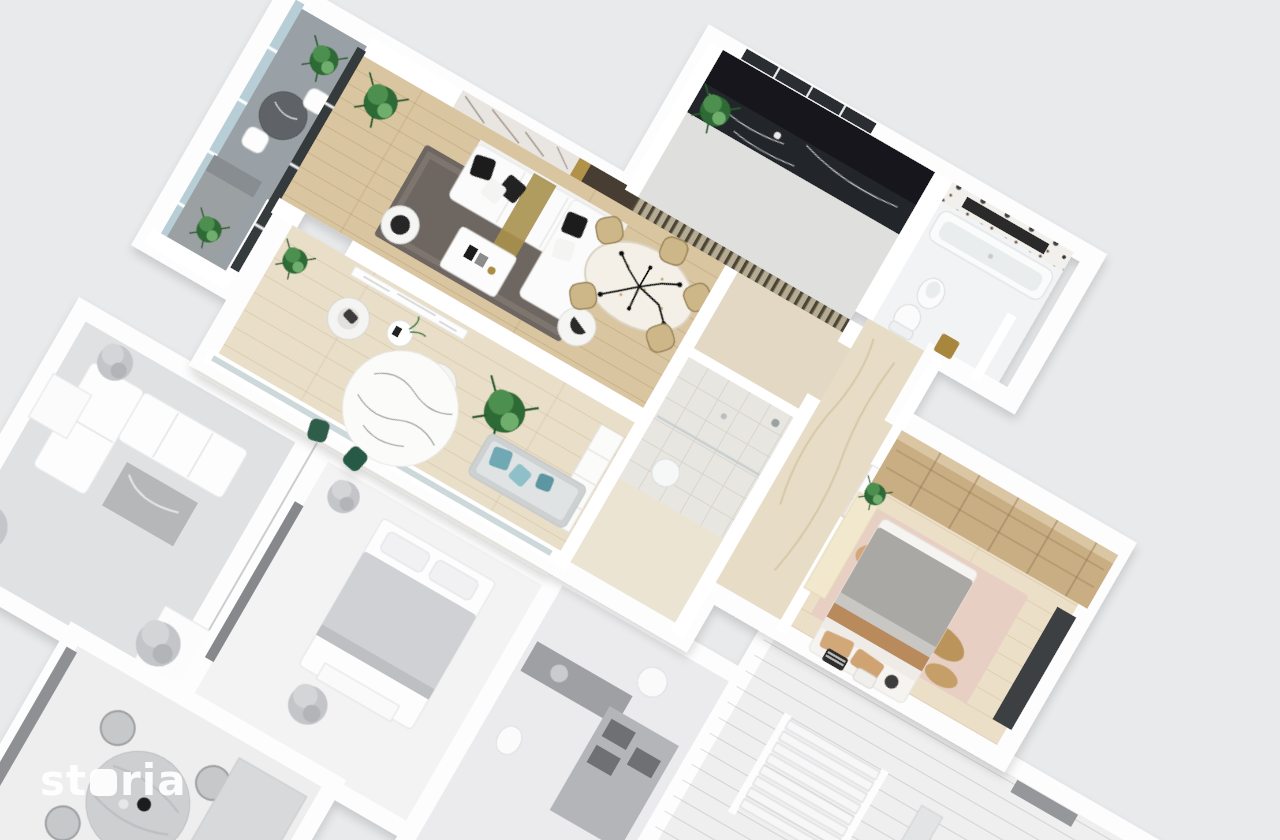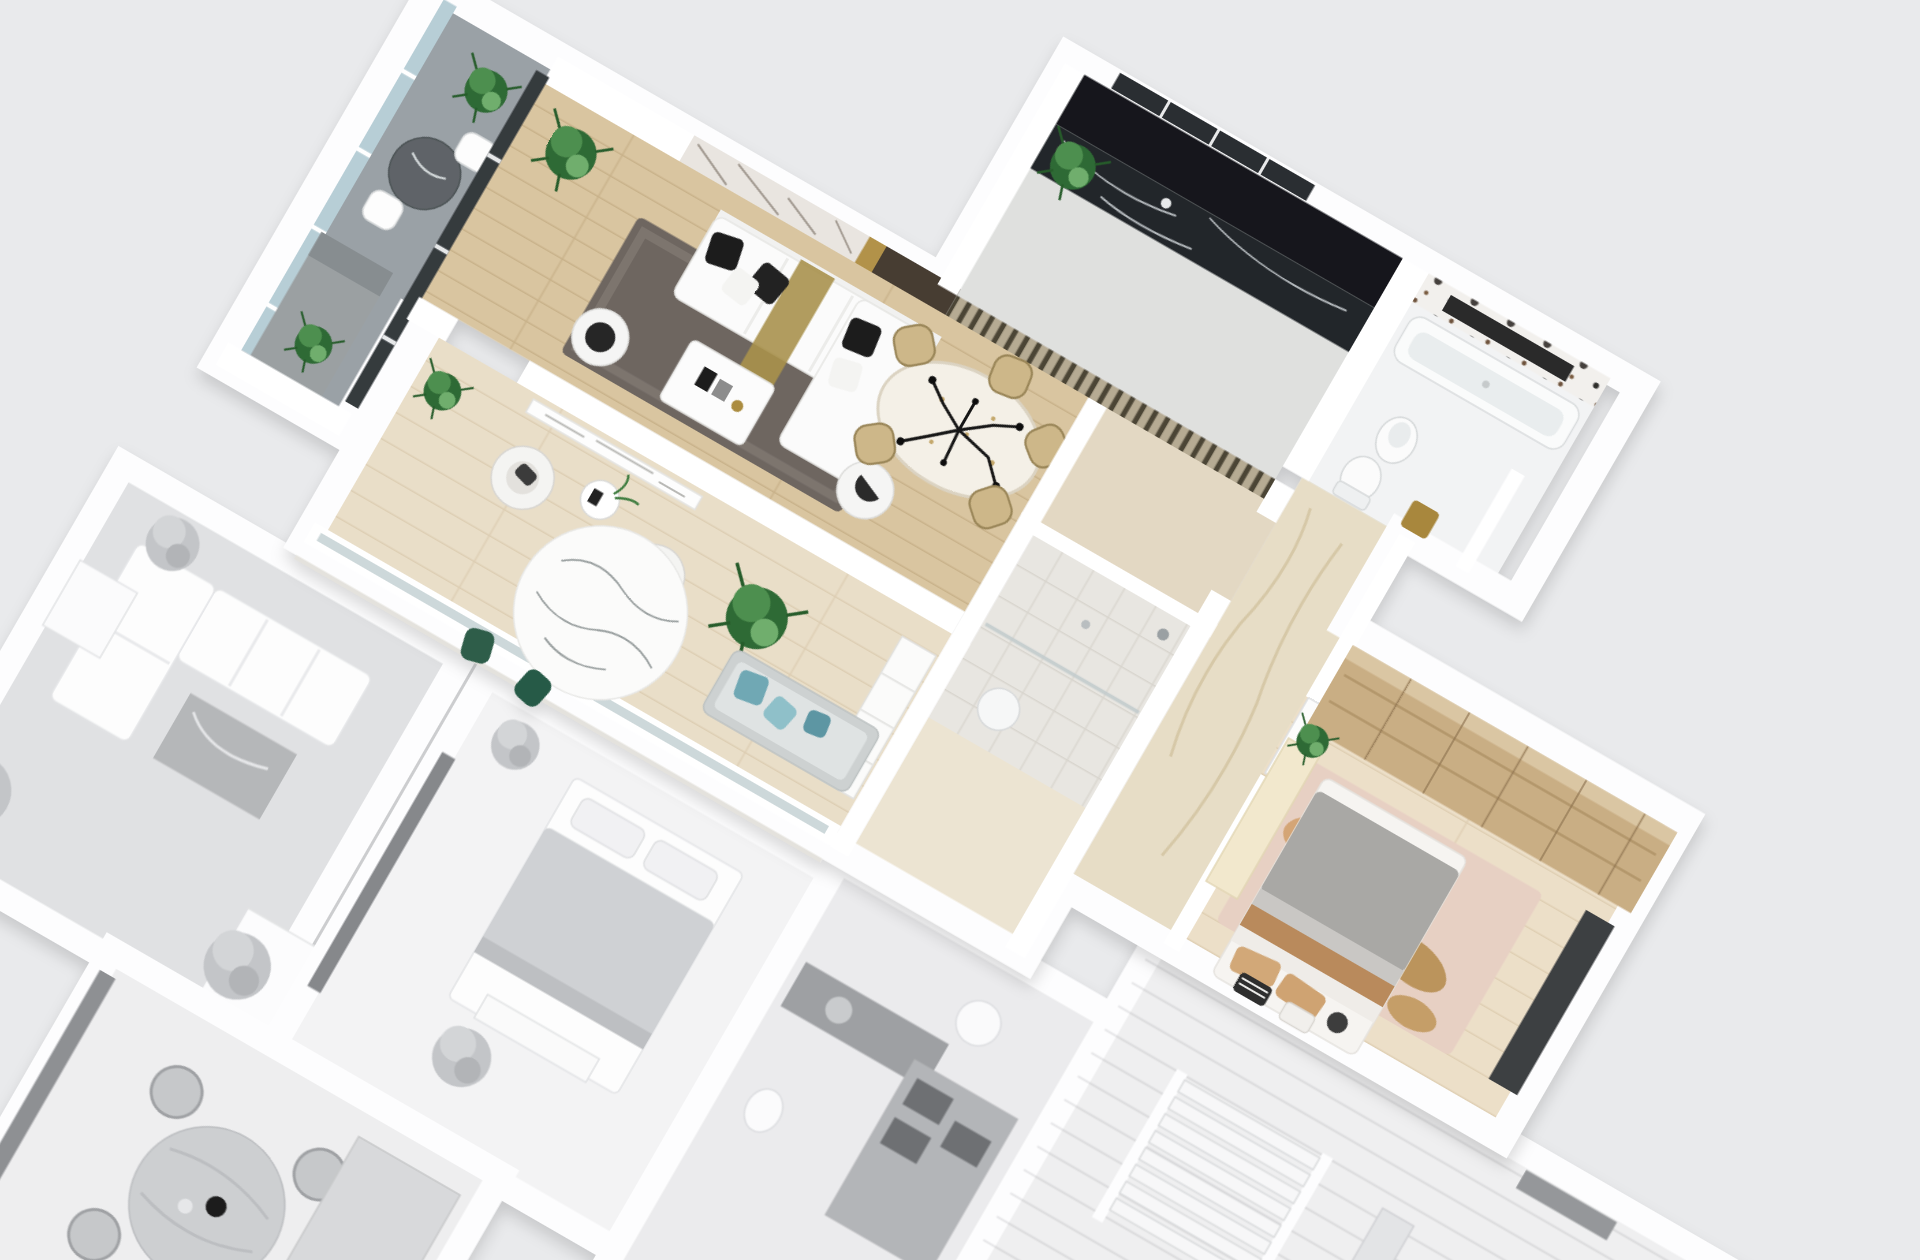--- a/index.html
+++ b/index.html
@@ -367,13 +367,18 @@
           <circle cx="772" cy="278" r="7" fill="#3c3c3c"></circle>
         </g>
         <rect x="649" y="130" width="24" height="110" fill="#f2e8cd" stroke="#e2d6b4"></rect>
         <rect x="878" y="130" width="22" height="130" fill="#3e4043"></rect>
         <use href="#plantG" transform="translate(664,124) scale(.6)"></use>
       </g>
     </g>
   </g>
 </svg>
 
+<div class="watermark">
+  <span>st</span>
+      <span class="sq"></span>
+      <span>ria</span>
 </div>
+</div>
 
 </body></html>

